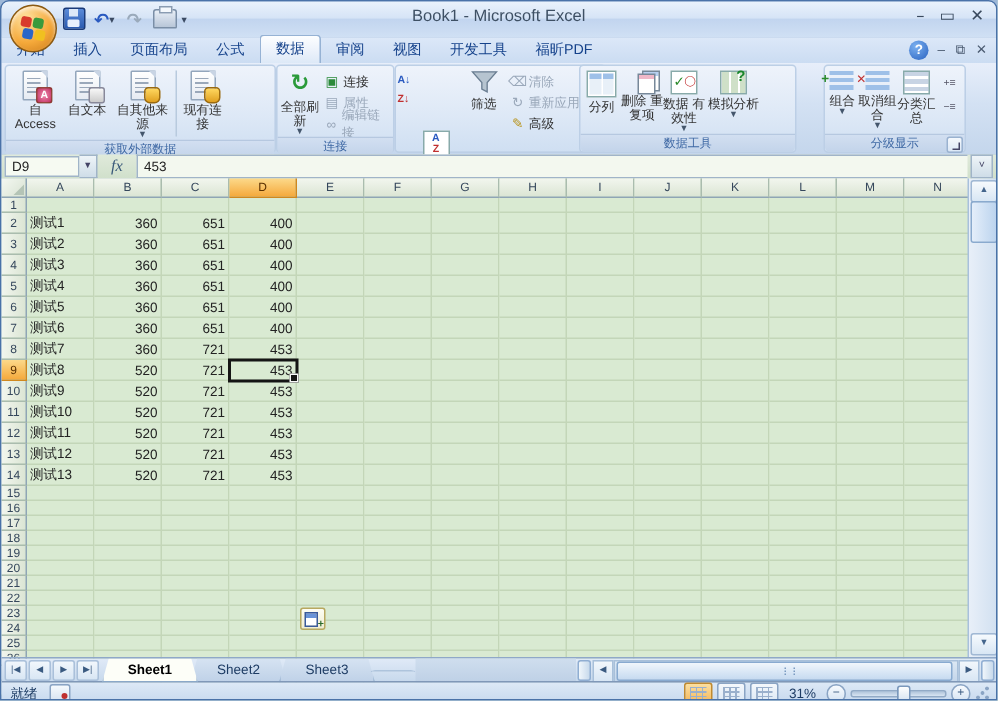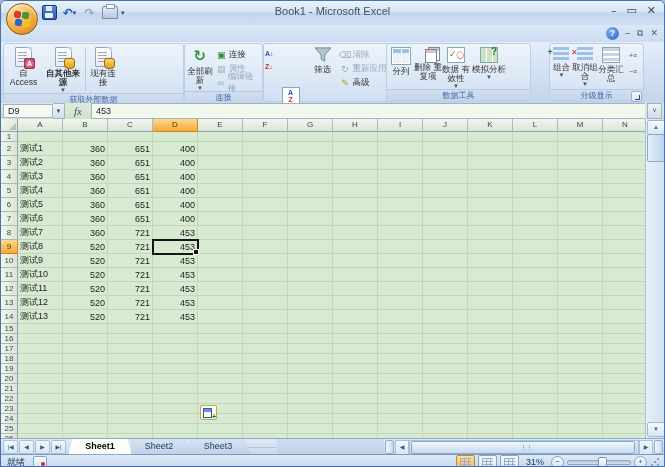--- a/index.html
+++ b/index.html
@@ -179,20 +179,31 @@
     </div>
     <div class="apptitle">Book1 - Microsoft Excel</div>
     <div class="winctl">
       <span>–</span>
       <span>▭</span>
       <span>✕</span>
     </div>
   </div>
 
   <div class="tabrow">
+    <div style="display:flex;align-items:flex-end;">
+        <span class="rtab">开始</span>
+        <span class="rtab">插入</span>
+        <span class="rtab">页面布局</span>
+        <span class="rtab">公式</span>
+        <span class="rtab active">数据</span>
+        <span class="rtab">审阅</span>
+        <span class="rtab">视图</span>
+        <span class="rtab">开发工具</span>
+        <span class="rtab">福昕PDF</span>
+      </div>
     <div class="tabrow-right">
       <span class="helpicon">?</span>
       <span class="wbctl">
         <span>–</span>
         <span>⧉</span>
         <span>✕</span>
       </span>
     </div>
   </div>
 
@@ -200,21 +211,28 @@
 
     <div class="grp" style="left:2px;width:179px;">
       <div class="grp-body">
         <div class="bigbtn" style="width:37px;">
           <span class="pg">
               <span class="lines"></span>
               <span class="bdg bdg-a">A</span>
             </span>
           <span class="lbl">自 Access</span>
         </div>
-        <div class="bigbtn" style="width:42px;font-weight:bold;">
+        <div class="bigbtn" style="width:32px;">
+          <span class="pg">
+              <span class="lines"></span>
+              <span class="bdg bdg-t"></span>
+            </span>
+          <span class="lbl">自文本</span>
+        </div>
+        <div class="bigbtn" style="width:42px;">
           <span class="pg">
               <span class="lines"></span>
               <span class="bdg bdg-y"></span>
             </span>
           <span class="lbl">自其他来源</span>
           <span class="dd">▼</span>
         </div>
         <div class="vsep"></div>
         <div class="bigbtn" style="width:32px;">
           <span class="pg">

